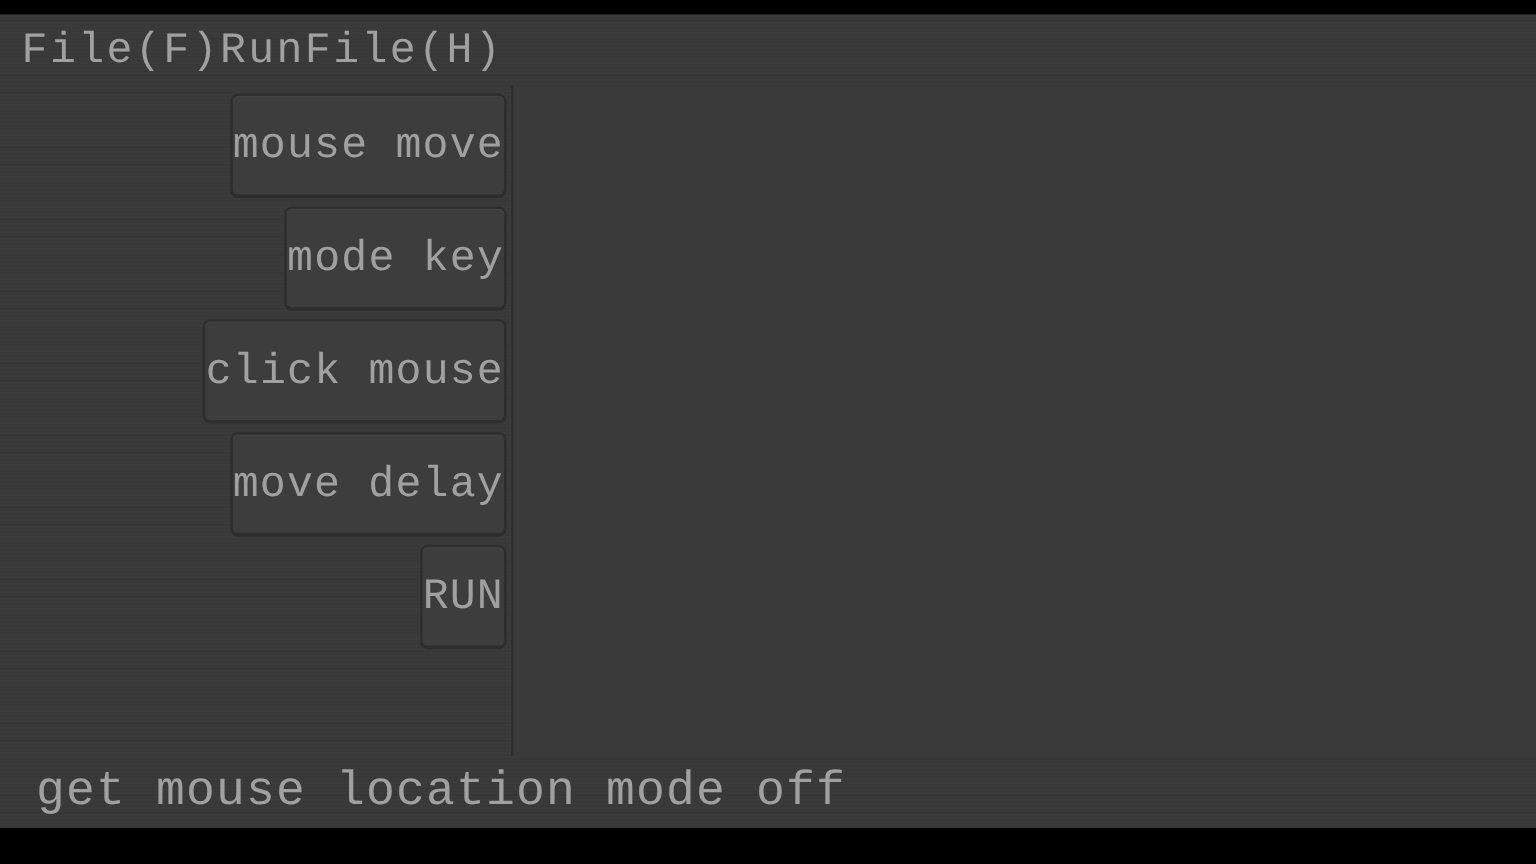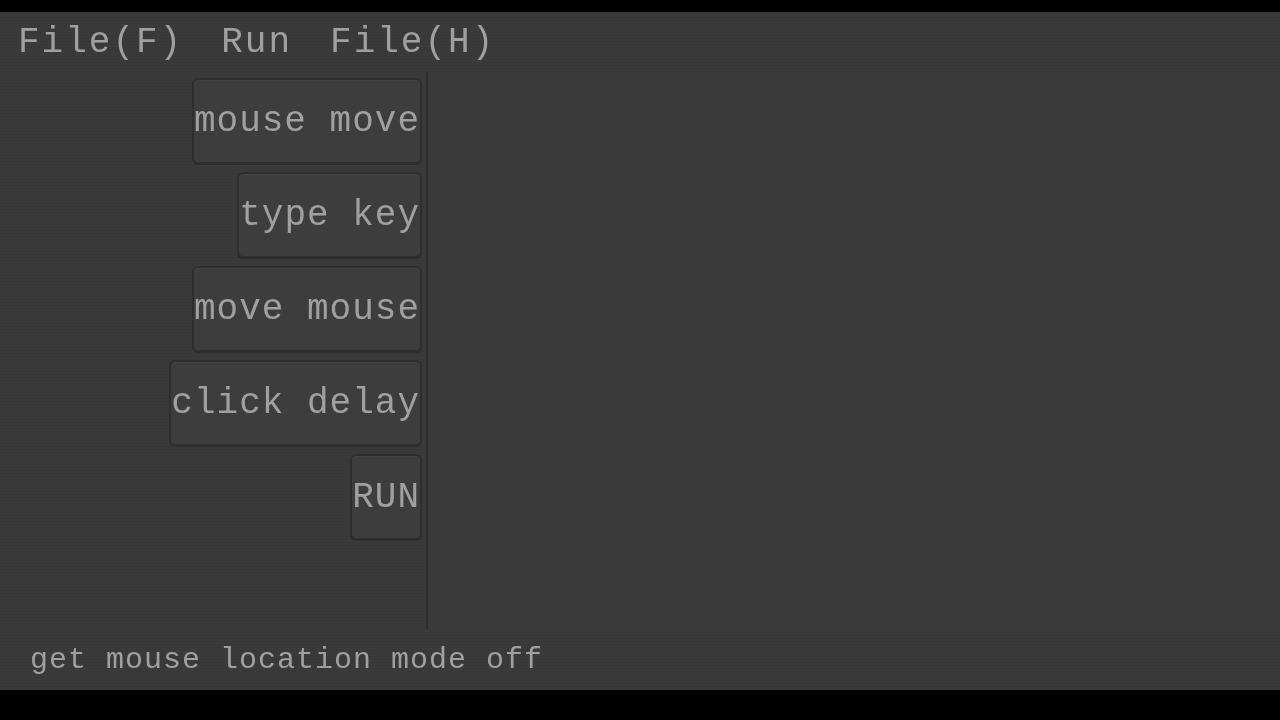--- a/index.html
+++ b/index.html
@@ -30,21 +30,20 @@
       display: flex;
       flex-direction: column;
       background-image:
         repeating-linear-gradient(0deg, rgba(0,0,0,0.04) 0px, rgba(0,0,0,0.04) 1px, transparent 1px, transparent 3px);
     }
     .menubar {
       height: 60px;
       display: flex;
       align-items: center;
       padding-left: 18px;
-      gap: 38px;
       color: #a0a0a0;
       font-size: 36px;
       letter-spacing: 2px;
     }
     .menu-item {
       cursor: pointer;
       user-select: none;
     }
     .main {
       flex: 1;
@@ -78,43 +77,43 @@
     .canvas {
       flex: 1;
       background: #3a3a3a;
     }
     .statusbar {
       height: 60px;
       display: flex;
       align-items: center;
       padding-left: 30px;
       color: #a0a0a0;
-      font-size: 30px;
+      font-size: 40px;
       letter-spacing: 1px;
     }
   </style>
 </head>
 <body>
 
 <div class="letterbox-top"></div>
 
 <div class="app">
 
   <div class="menubar">
     <span class="menu-item">File(F)</span>
     <span class="menu-item">Run</span>
     <span class="menu-item">File(H)</span>
   </div>
 
   <div class="main">
     <div class="sidebar">
       <div class="btn">mouse move</div>
-      <div class="btn">type key</div>
-      <div class="btn">move mouse</div>
-      <div class="btn">click delay</div>
+      <div class="btn">mode key</div>
+      <div class="btn">click mouse</div>
+      <div class="btn">move delay</div>
       <div class="btn">RUN</div>
     </div>
     <div class="canvas"></div>
   </div>
 
   <div class="statusbar">
     <span>get mouse location mode off</span>
   </div>
 
 </div>

